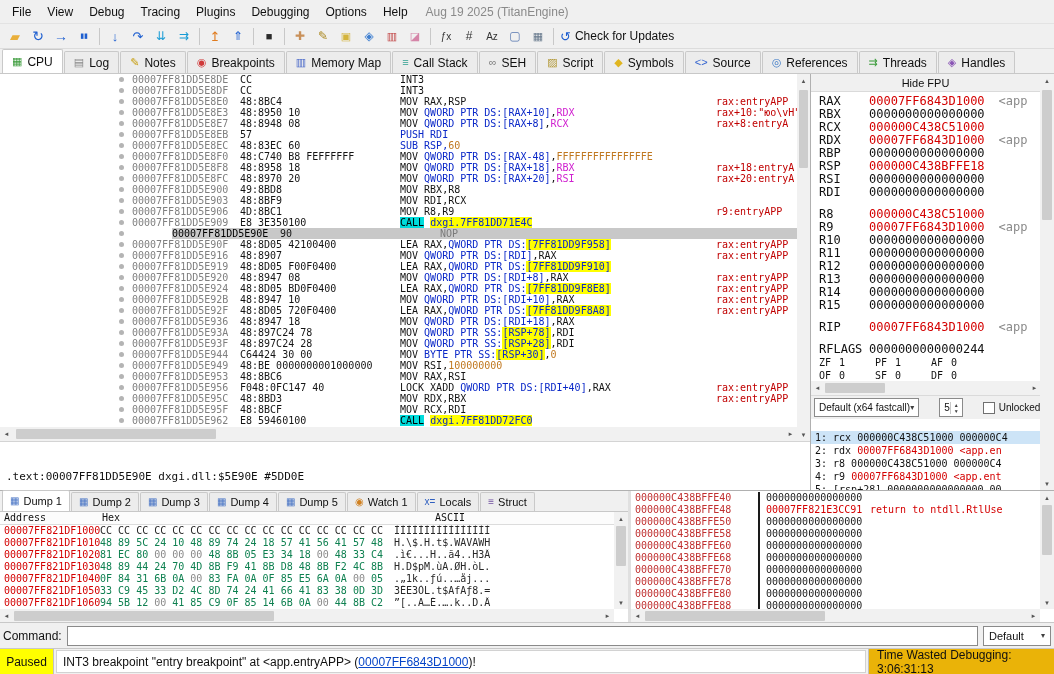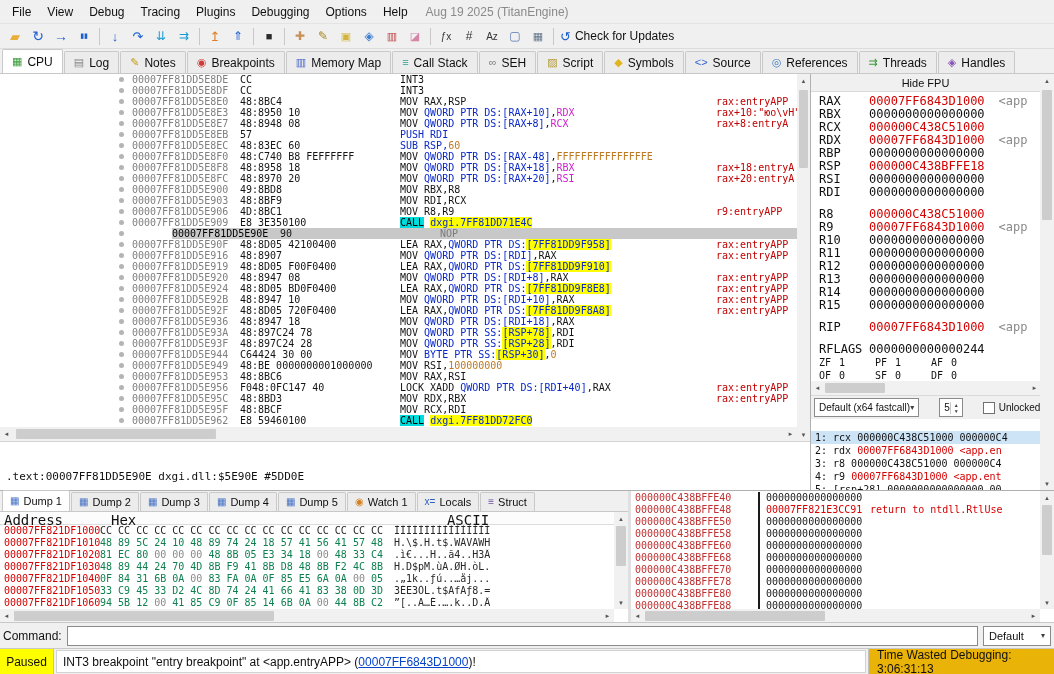--- a/index.html
+++ b/index.html
@@ -73,21 +73,21 @@
 .arg-row.sel{background:#cde4f7;}
 .arg-red{color:#d40000;}
 
 
 .bottom{position:absolute;top:490px;left:0;width:1054px;height:132px;background:#fff;border-top:1px solid #b0b0b0;}
 .dump-panel{position:absolute;left:0;top:0;width:628px;height:132px;}
 .dump-tabs{height:21px;background:#f0f0f0;display:flex;align-items:flex-end;padding-left:2px;border-bottom:1px solid #c8c8c8;}
 .dtab{height:19px;display:flex;align-items:center;gap:4px;padding:0 7px;font-size:11px;border:1px solid #c9c9c9;border-bottom:none;background:#ececec;margin-right:1px;border-radius:2px 2px 0 0;white-space:nowrap;}
 .dtab.active{background:#fff;height:21px;}
 .dtab-ico{font-size:10px;line-height:10px;}
-.dump-header{height:13px;display:flex;font-size:14px;background:#fcfcfc;border-bottom:1px solid #dcdcdc;font-family:"DejaVu Sans Mono",monospace;gap:9px;}
+.dump-header{height:13px;display:flex;font-size:10px;background:#fcfcfc;border-bottom:1px solid #dcdcdc;font-family:"DejaVu Sans Mono",monospace;}
 .dh-addr{width:100px;padding-left:4px;}
 .dh-hex{width:290px;padding-left:2px;}
 .dh-ascii{width:120px;text-align:center;}
 .hexrow{display:flex;height:12px;line-height:12px;font-size:10px;font-family:"DejaVu Sans Mono",monospace;white-space:pre;}
 .hx-addr{width:100px;flex:none;color:#d40000;padding-left:4px;}
 .hx-bytes{width:290px;flex:none;}
 .hx-ascii{width:120px;flex:none;color:#282828;padding-left:4px;overflow:hidden;}
 .byte.b00{color:#8a8a8a;}
 .byte.bcc{color:#282828;}
 .byte.bno{color:#0e8050;}

